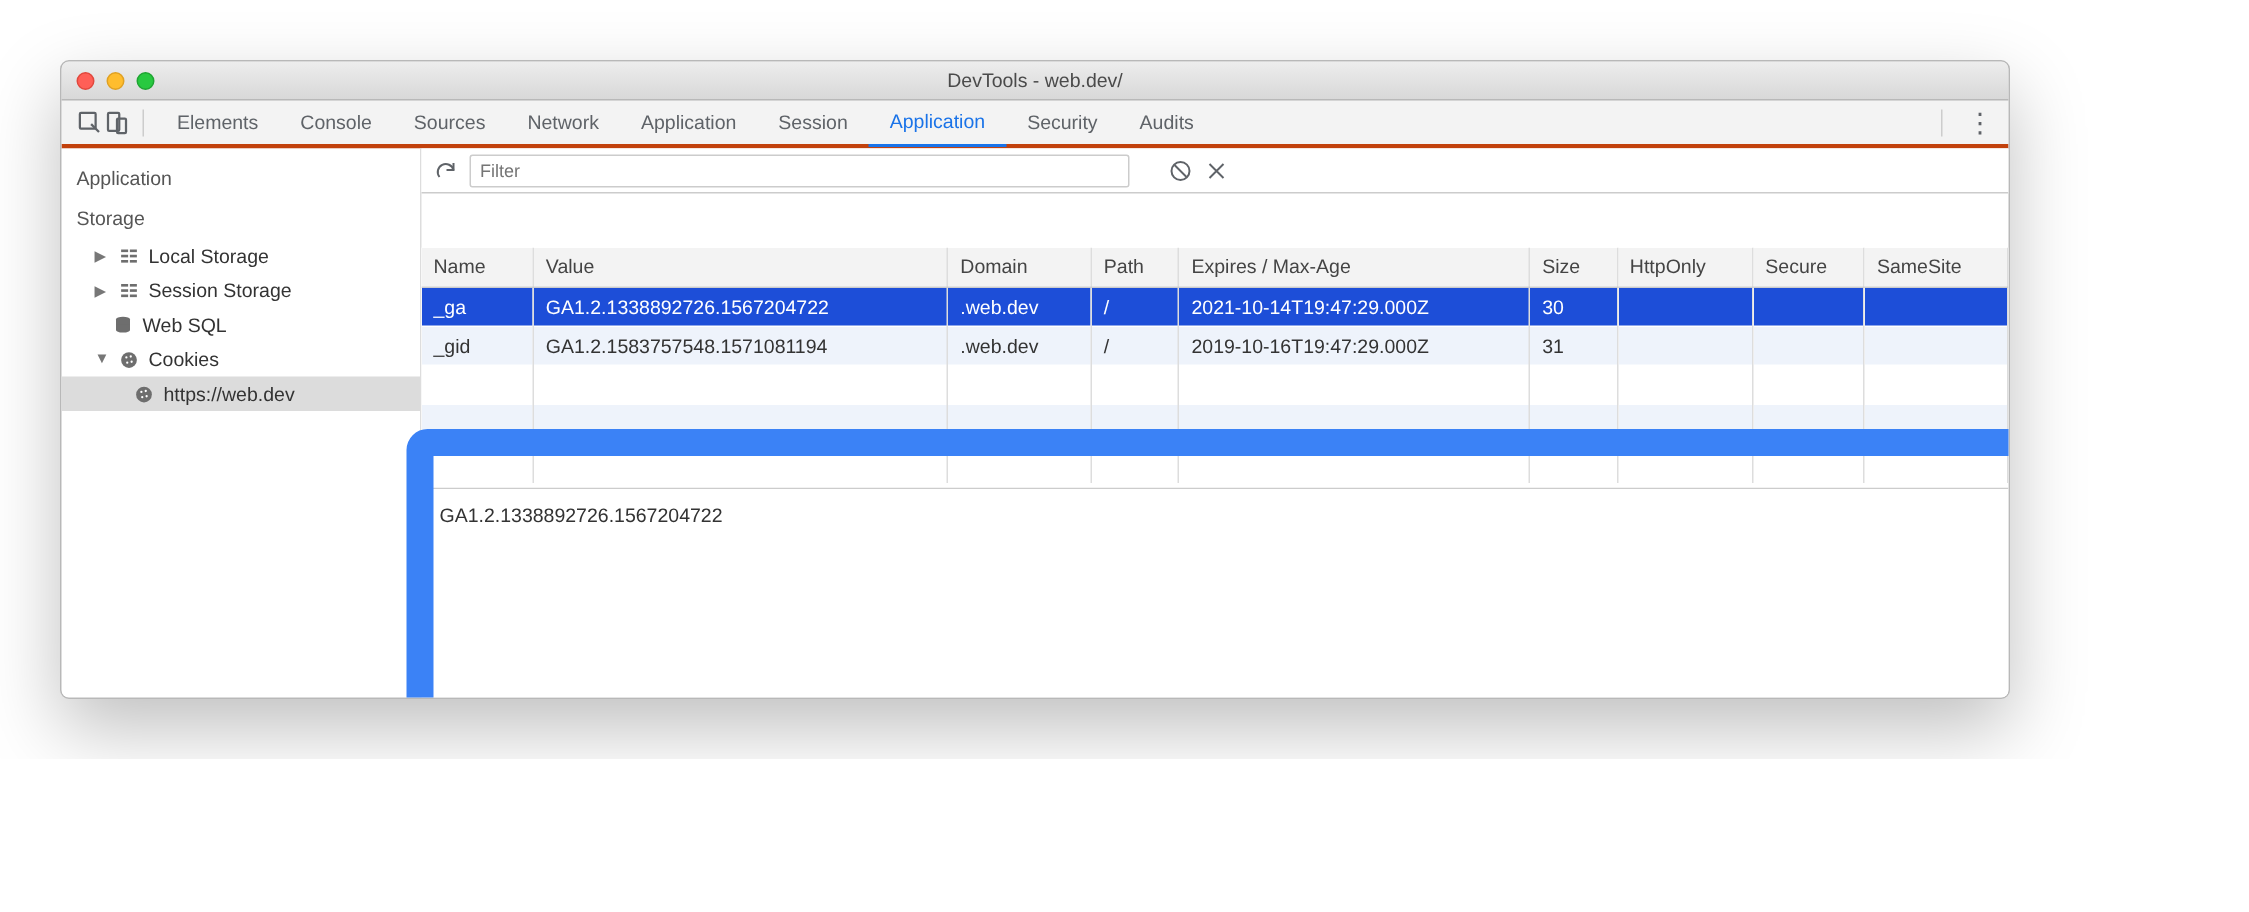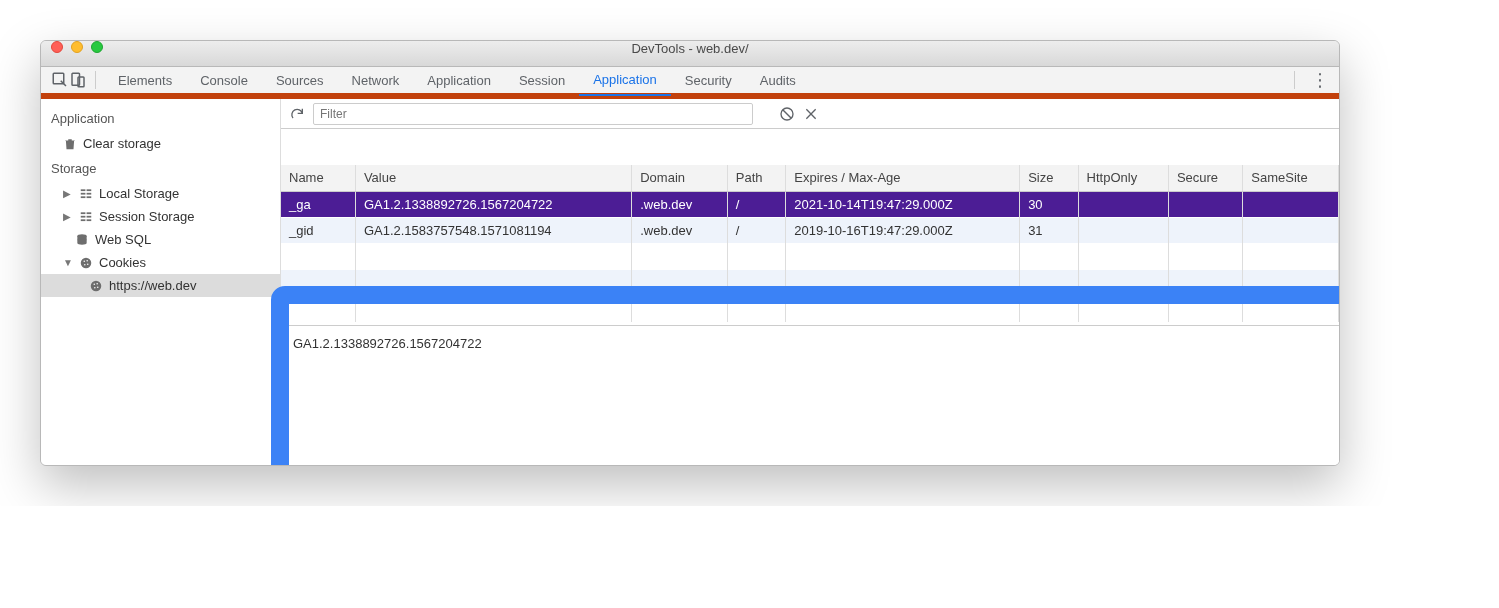--- a/index.html
+++ b/index.html
@@ -17,36 +17,36 @@
     box-shadow: 0 20px 50px rgba(0,0,0,0.25);
     background: #ececec;
     overflow: hidden;
     position: relative;
   }
   .titlebar {
     height: 26px;
     background: linear-gradient(#ededed,#d8d8d8);
     border-bottom: 1px solid #b8b8b8;
     display: flex;
-    align-items: flex-start;
+    align-items: center;
     position: relative;
   }
   .traffic-lights { display:flex; gap:8px; padding-left:10px; }
   .tl { width:12px; height:12px; border-radius:50%; }
   .tl.red{background:#ff5f57;border:1px solid #e1483d;}
   .tl.yel{background:#ffbd2e;border:1px solid #e0a123;}
   .tl.grn{background:#28c940;border:1px solid #1fa532;}
   .titlebar-title{
     position:absolute; left:0; right:0; text-align:center;
     font-size:13px; color:#4a4a4a;
   }
   .toolbar {
     height: 32px;
     background:#f3f3f3;
-    border-bottom:6px solid #c2410c;
+    border-bottom:3px solid #c2410c;
     display:flex;
     align-items:center;
     padding:0 10px;
     gap:0;
   }
   .tb-icon{width:18px;height:18px;display:flex;align-items:center;justify-content:center;color:#5f6368;}
   .tb-sep{width:1px;height:18px;background:#ccc;margin:0 8px;}
   .tabs{display:flex;gap:0;}
   .tab{
     padding:0 14px; height:32px; display:flex; align-items:center;
@@ -92,21 +92,21 @@
   }
   table.cookies th, table.cookies td{
     border-right:1px solid #ddd;
     padding:4px 8px; text-align:left; white-space:nowrap; overflow:hidden; text-overflow:ellipsis;
   }
   table.cookies th{
     background:#f3f3f3;border-bottom:1px solid #ccc;font-weight:400;color:#444;
     height:26px;
   }
   table.cookies td{height:26px;border-bottom:1px solid transparent;}
-  tr.row-selected td{background:#4c1d95;color:#fff;}
+  tr.row-selected td{background:#1d4ed8;color:#fff;}
   tr.row-alt td{background:#eef3fb;}
   .col-name{width:70px;text-align:right;}
   .col-value{width:260px;}
   .col-domain{width:90px;}
   .col-path{width:55px;}
   .col-exp{width:220px;}
   .col-size{width:55px;text-align:right;}
   .col-http{width:85px;}
   .col-secure{width:70px;}
   .col-same{width:90px;}
@@ -166,28 +166,20 @@
     <div class="tb-right">
       <span class="tb-sep"></span>
       <span class="kebab">⋮</span>
     </div>
   </div>
 
   <div class="body">
 
     <div class="sidebar">
       <div class="sb-group-title">Application</div>
-      <div class="sb-item">
-        <span class="sb-icon">
-            <svg viewBox="0 0 24 24" fill="currentColor">
-              <path d="M5 7h14l-1 14H6zM9 4h6v2H9zM4 6h16v1H4z"></path>
-            </svg>
-          </span>
-        <span>Clear storage</span>
-      </div>
 
       <div class="sb-group-title">Storage</div>
       <div class="sb-item">
         <span class="sb-arrow">▶</span>
         <span class="sb-icon">
             <svg viewBox="0 0 24 24" fill="currentColor">
               <rect x="3" y="4" width="8" height="3"></rect>
               <rect x="13" y="4" width="8" height="3"></rect>
               <rect x="3" y="10" width="8" height="3"></rect>
               <rect x="13" y="10" width="8" height="3"></rect>

